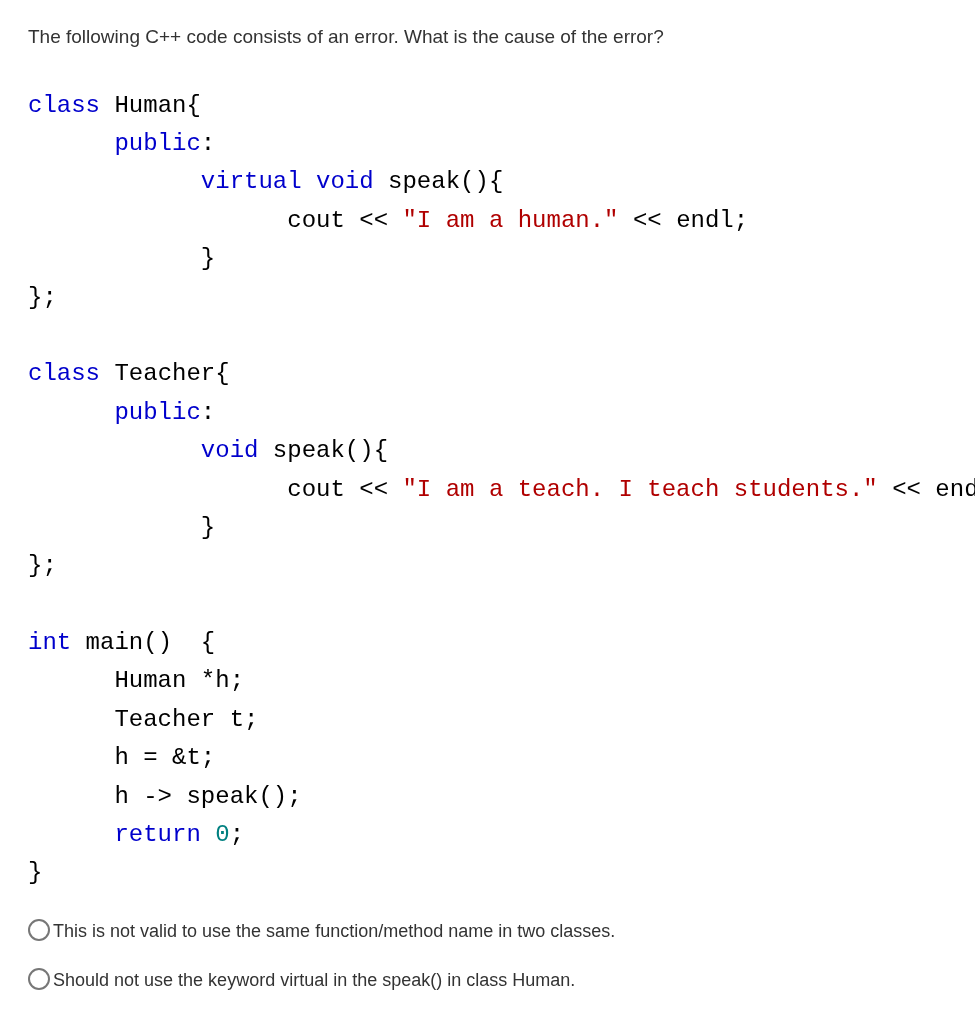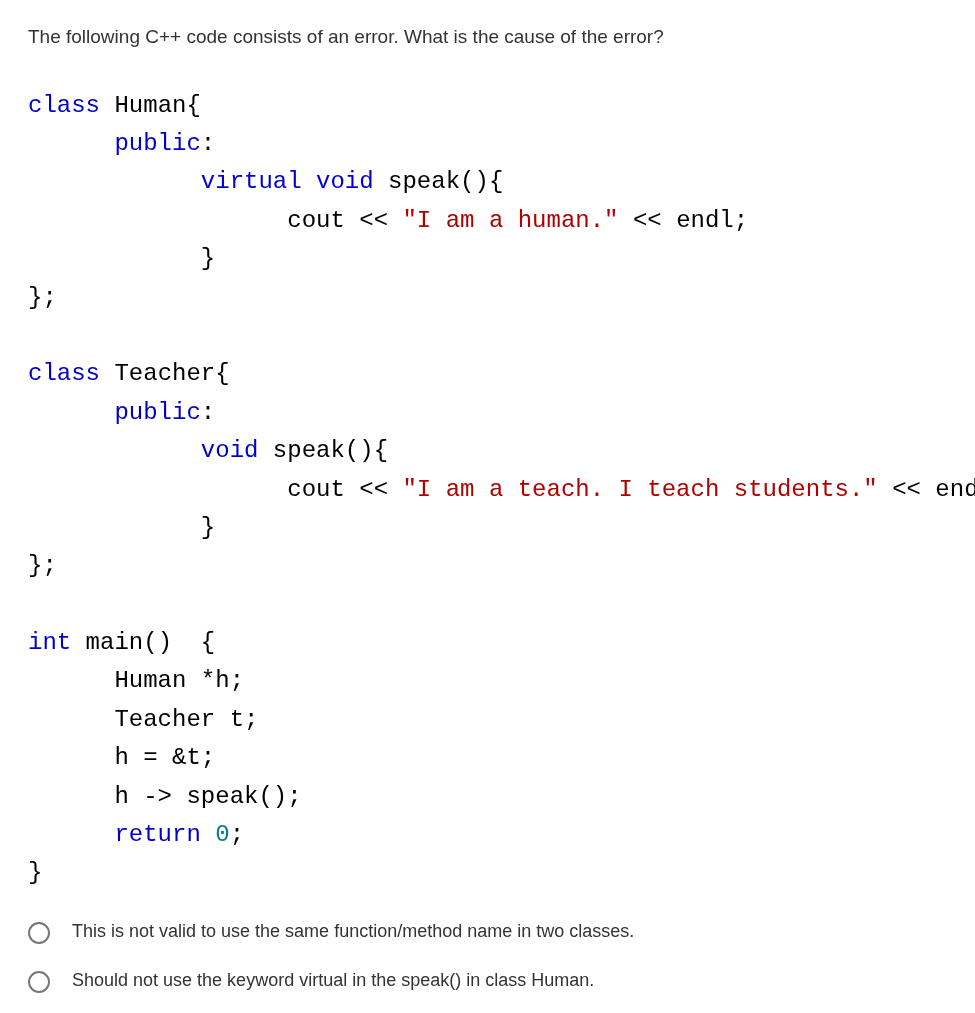--- a/index.html
+++ b/index.html
@@ -24,22 +24,22 @@
     white-space: pre;
     margin-bottom: 26px;
   }
   .kw { color: #0000cc; }
   .str { color: #b00000; }
   .num { color: #008080; }
   .plain { color: #000; }
   .options { margin-top: 4px; }
   .option {
     display: flex;
-    align-items: flex-end;
-    gap: 22px;
+    align-items: flex-start;
+    gap: 3px;
     margin-bottom: 24px;
   }
   .radio {
     width: 22px;
     height: 22px;
     border: 2px solid #777;
     border-radius: 50%;
     flex-shrink: 0;
     cursor: pointer;
   }

